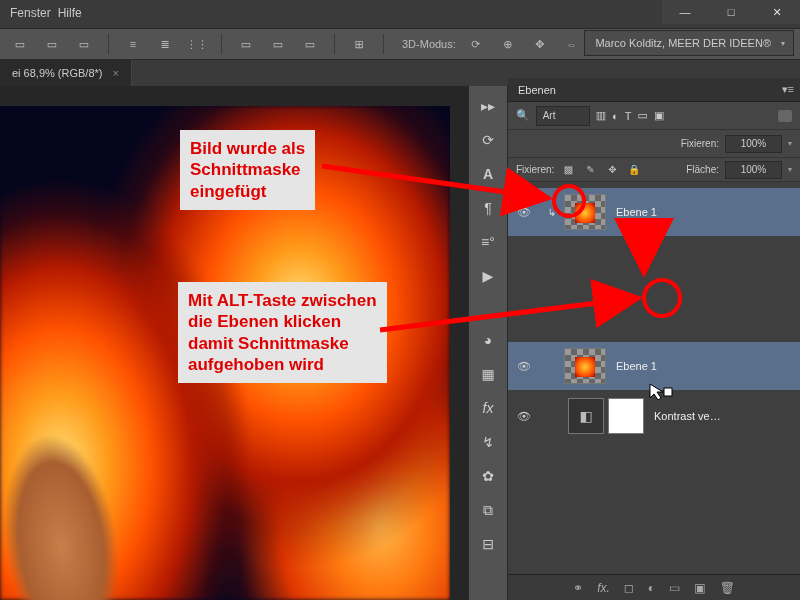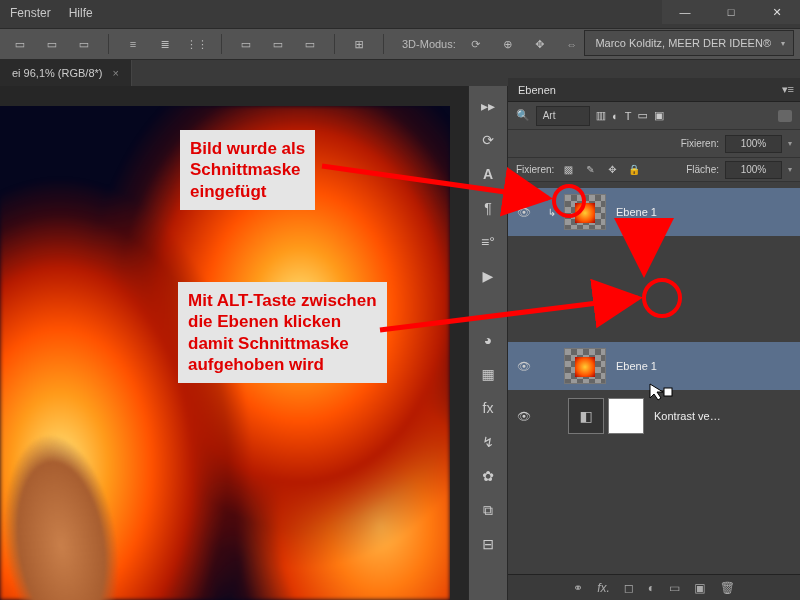--- a/index.html
+++ b/index.html
@@ -4,21 +4,21 @@
 <style>
   * { box-sizing: border-box; margin: 0; padding: 0; font-family: "Segoe UI", Tahoma, sans-serif; }
   body { background: #3a3a3a; color: #ccc; font-size: 11px; overflow: hidden; width: 800px; height: 600px; position: relative; }
 
   
   .winctrls { position: absolute; top: 0; right: 0; display: flex; }
   .winctrls div { width: 46px; height: 24px; background: #414141; color: #ddd; display: flex; align-items: center; justify-content: center; font-size: 11px; }
   .winctrls .close { background: #414141; }
 
   
-  .menubar { position: absolute; top: 6px; left: 10px; display: flex; gap: 18px; color: #c8c8c8; font-size: 12px; justify-content: flex-end; }
+  .menubar { position: absolute; top: 6px; left: 10px; display: flex; gap: 7px; color: #c8c8c8; font-size: 12px; justify-content: flex-end; }
 
   
   .optbar { position: absolute; top: 28px; left: 0; right: 0; height: 32px; background: #535353; border-top: 1px solid #2a2a2a; border-bottom: 1px solid #2a2a2a; display: flex; align-items: center; padding: 0 8px; gap: 8px; }
   .optbar .iconbtn { width: 24px; height: 20px; display: flex; align-items: center; justify-content: center; color: #bbb; }
   .optbar .sep { width: 1px; height: 20px; background: #3a3a3a; margin: 0 4px; }
   .optbar .modelabel { color: #bbb; margin-left: 6px; }
   .workspace { position: absolute; right: 6px; top: 30px; height: 26px; background: #4c4c4c; border: 1px solid #2a2a2a; padding: 0 22px 0 10px; display: flex; align-items: center; color: #ccc; font-size: 11px; }
   .workspace::after { content:"▾"; position:absolute; right:8px; color:#aaa; font-size:8px;}
 
   
@@ -110,42 +110,42 @@
   <span class="modelabel">3D-Modus:</span>
   <div class="iconbtn">⟳</div>
   <div class="iconbtn">⊕</div>
   <div class="iconbtn">✥</div>
   <div class="iconbtn">⇔</div>
   <div class="iconbtn">⤢</div>
 </div>
 <div class="workspace">Marco Kolditz, MEER DER IDEEN®</div>
 
 <div class="doctab">
-  <span>ei 96,1% (RGB/8*)</span>
+  <span>ei 68,9% (RGB/8*)</span>
   <span class="x">×</span>
 </div>
 
 <div class="canvas-wrap">
   <div class="canvas">
     <div class="fire"></div>
     <div class="hand"></div>
   </div>
 </div>
 
 <div class="toolstrip">
   <div class="tbtn">▸▸</div>
   <div class="tbtn">⟳</div>
   <div class="tbtn" style="font-weight:bold">A</div>
   <div class="tbtn">¶</div>
   <div class="tbtn">≡°</div>
   <div class="tbtn">▶</div>
   <div style="height:20px"></div>
   <div class="tbtn">◕</div>
   <div class="tbtn">▦</div>
-  <div class="tbtn" style="">fx</div>
+  <div class="tbtn" style="font-style:italic">fx</div>
   <div class="tbtn">↯</div>
   <div class="tbtn">✿</div>
   <div class="tbtn">⧉</div>
   <div class="tbtn">⊟</div>
 </div>
 
 <div class="panelcol">
   <div class="panel-tab">
     <span>Ebenen</span>
     <span class="menu">▾≡</span>

